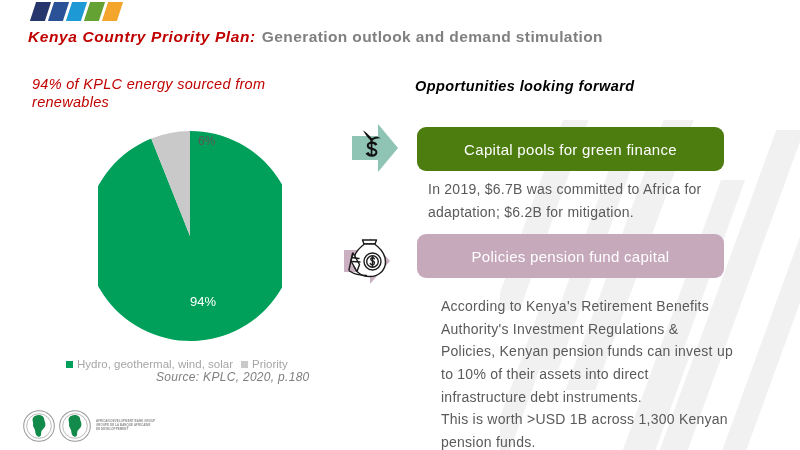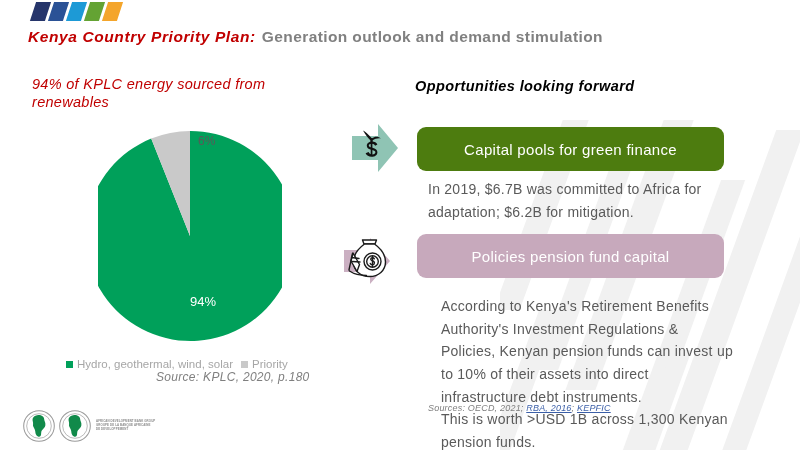--- a/index.html
+++ b/index.html
@@ -316,23 +316,20 @@
     </svg>
   </div>
 
   <div class="card" style="left:417px; top:234px; width:307px; height:44px; background:#c7a9bc;">
     <span>Policies pension fund capital</span>
   </div>
 
   <div class="body-text" style="left:428px; top:295px; width:292px; white-space:pre-line;margin-left:13px;">According  to Kenya's  Retirement  Benefits Authority's  Investment  Regulations  &amp; Policies, Kenyan  pension  funds  can  invest  up  to 10%  of their  assets  into direct  infrastructure  debt instruments.
 This is worth  &gt;USD 1B across  1,300  Kenyan pension  funds.</div>
 
-  <div class="sources-line" style="left:428px; top:403px;">
-    <span>Sources:   OECD,  2021;  </span><a class="src-link" href="#">RBA, 2016</a><span>; </span><a class="src-link" href="#">KEPFIC</a>
-  </div>
 
   <div class="footer-logos">
     <svg class="afdb-mark" viewBox="0 0 40 40" xmlns="http://www.w3.org/2000/svg">
       <circle cx="20" cy="20" r="18" fill="none" stroke="#9a9a9a" stroke-width="1.2"></circle>
       <circle cx="20" cy="20" r="14.5" fill="none" stroke="#9a9a9a" stroke-width="0.8"></circle>
       <path d="M19 7 C15.5 7.5 13 9 12.5 11.5 C12 14 13.5 15.5 13 18 C12.5 20.5 14 21.5 15 24 C16 26.5 15.5 29 17 31 C18.5 33 21 33.5 22 31.5 C23 29.5 22 27 23.5 25 C25 23 27 22 27.5 19 C28 16 26 14 26 11.5 C26 9 23 6.8 19 7 Z" fill="#118a4a"></path>
     </svg>
     <svg class="afdb-mark" viewBox="0 0 40 40" xmlns="http://www.w3.org/2000/svg">
       <circle cx="20" cy="20" r="18" fill="none" stroke="#9a9a9a" stroke-width="1.2"></circle>
       <circle cx="20" cy="20" r="14.5" fill="none" stroke="#9a9a9a" stroke-width="0.8"></circle>

